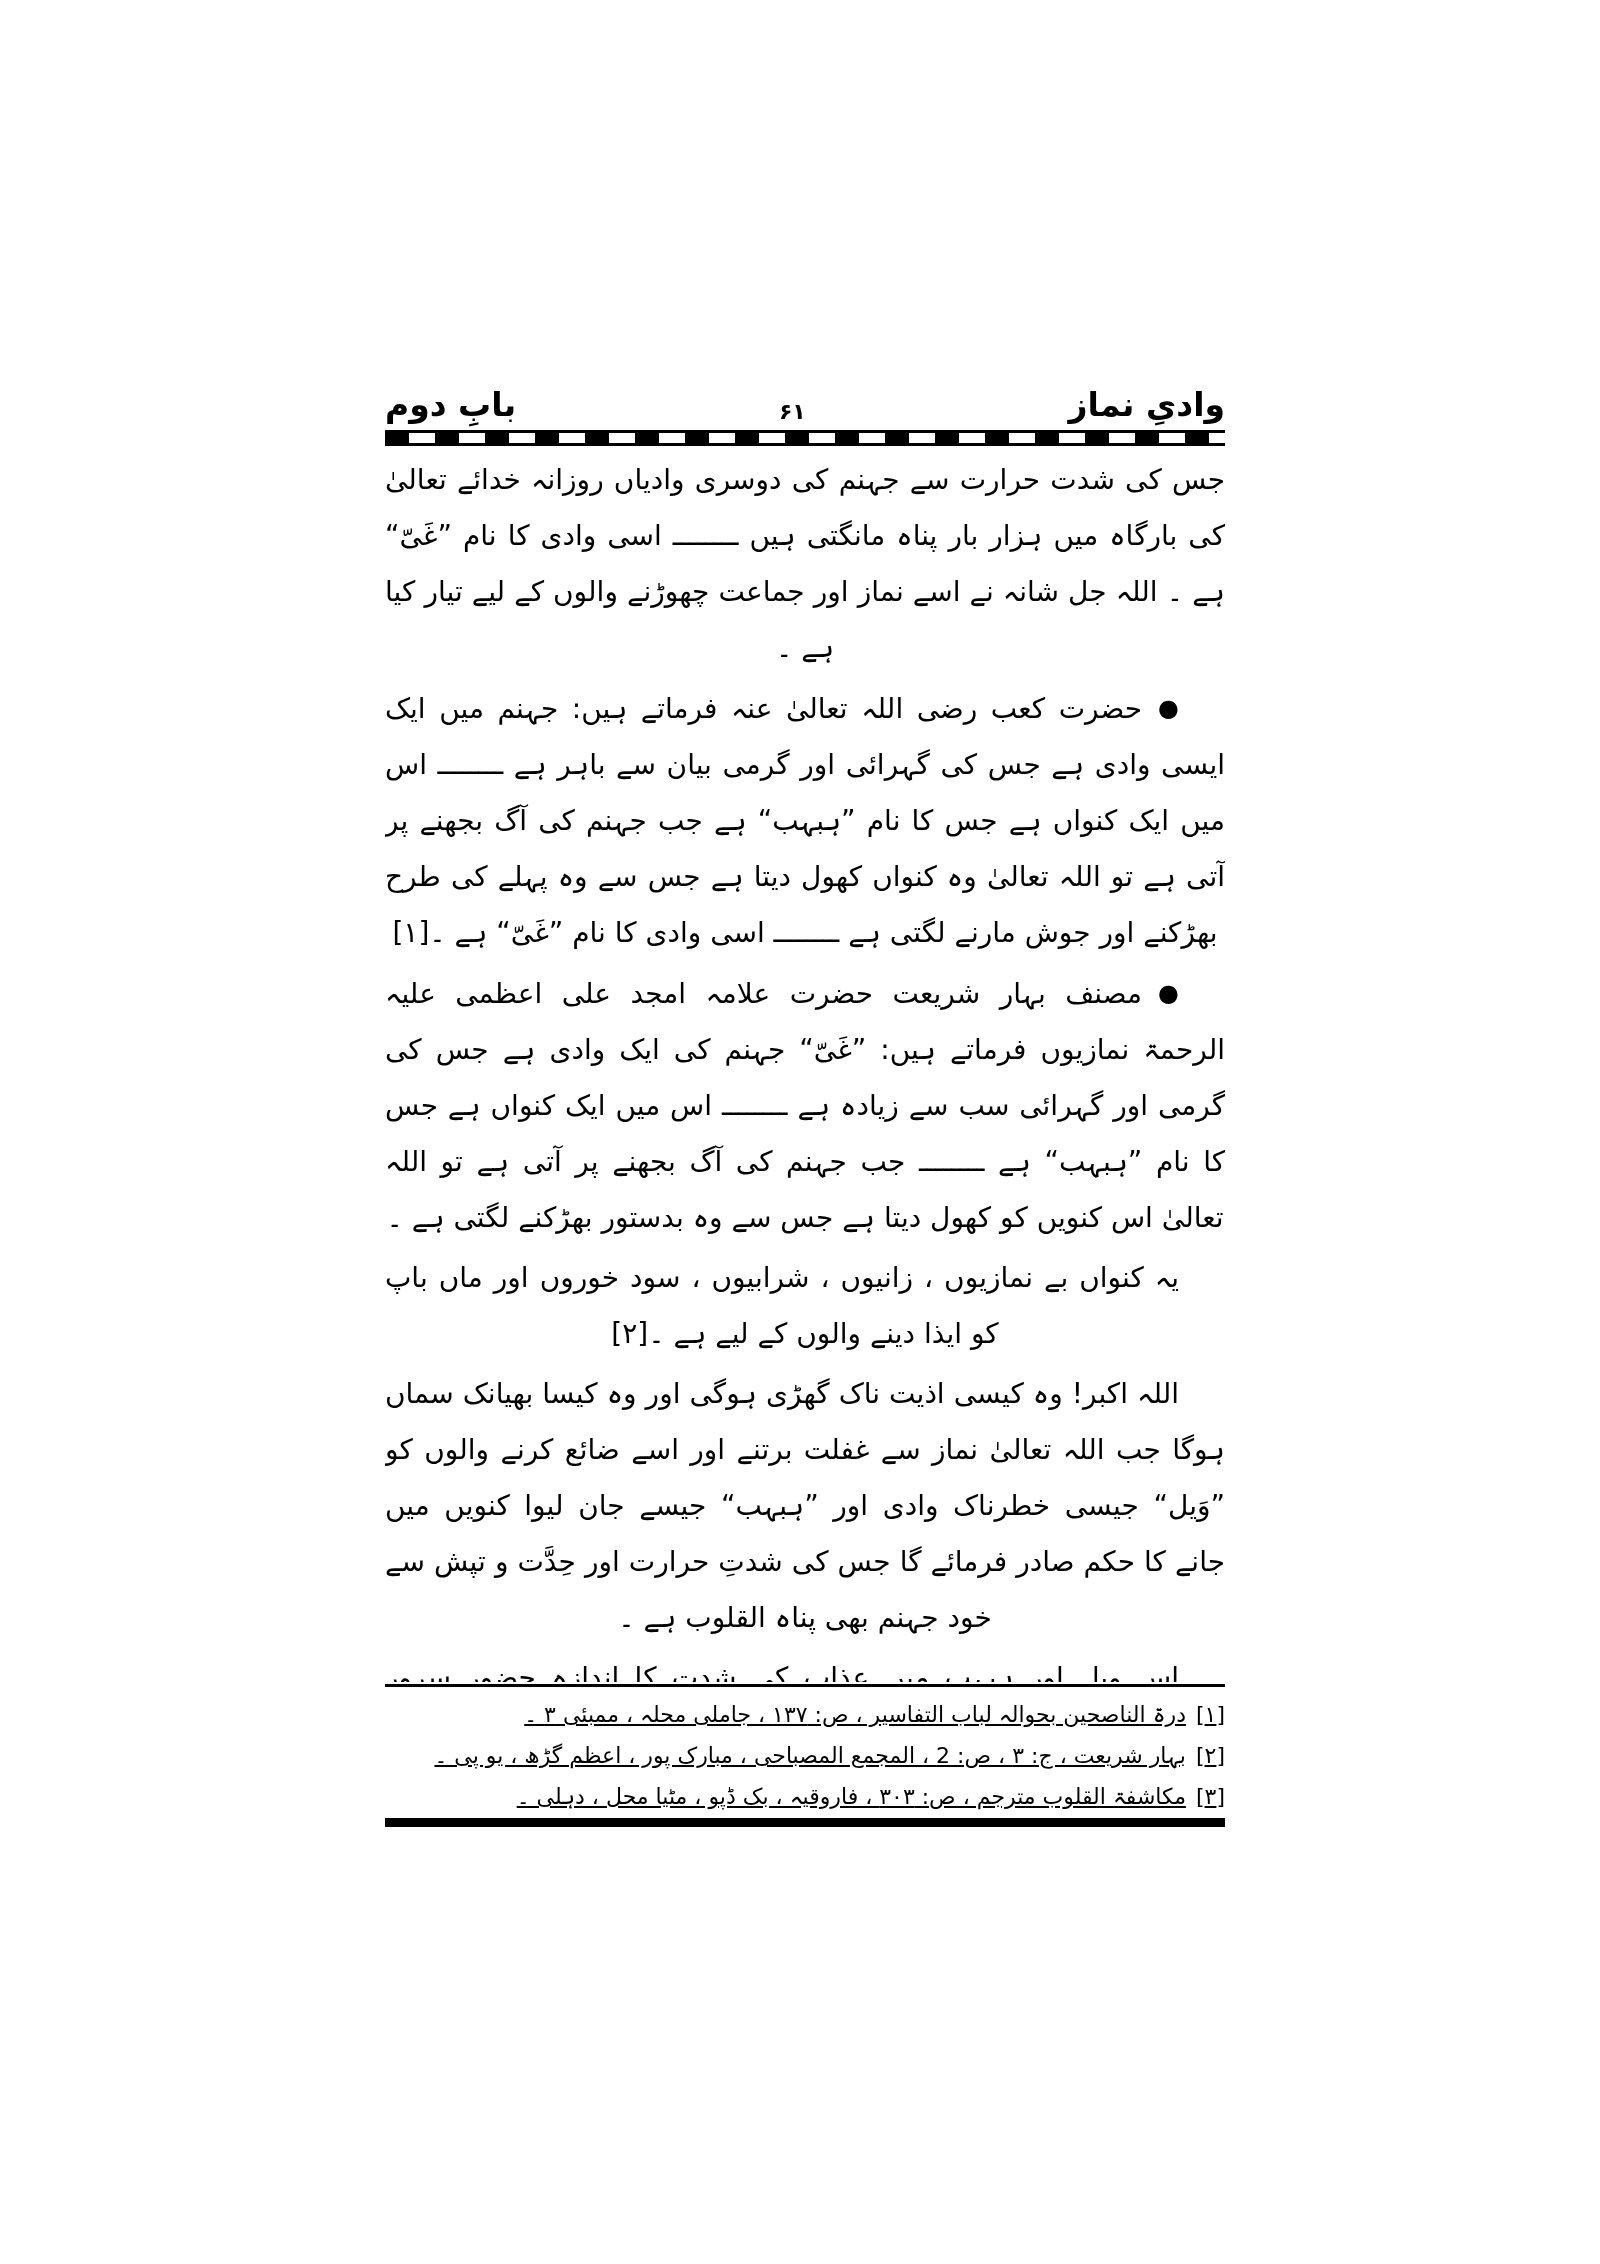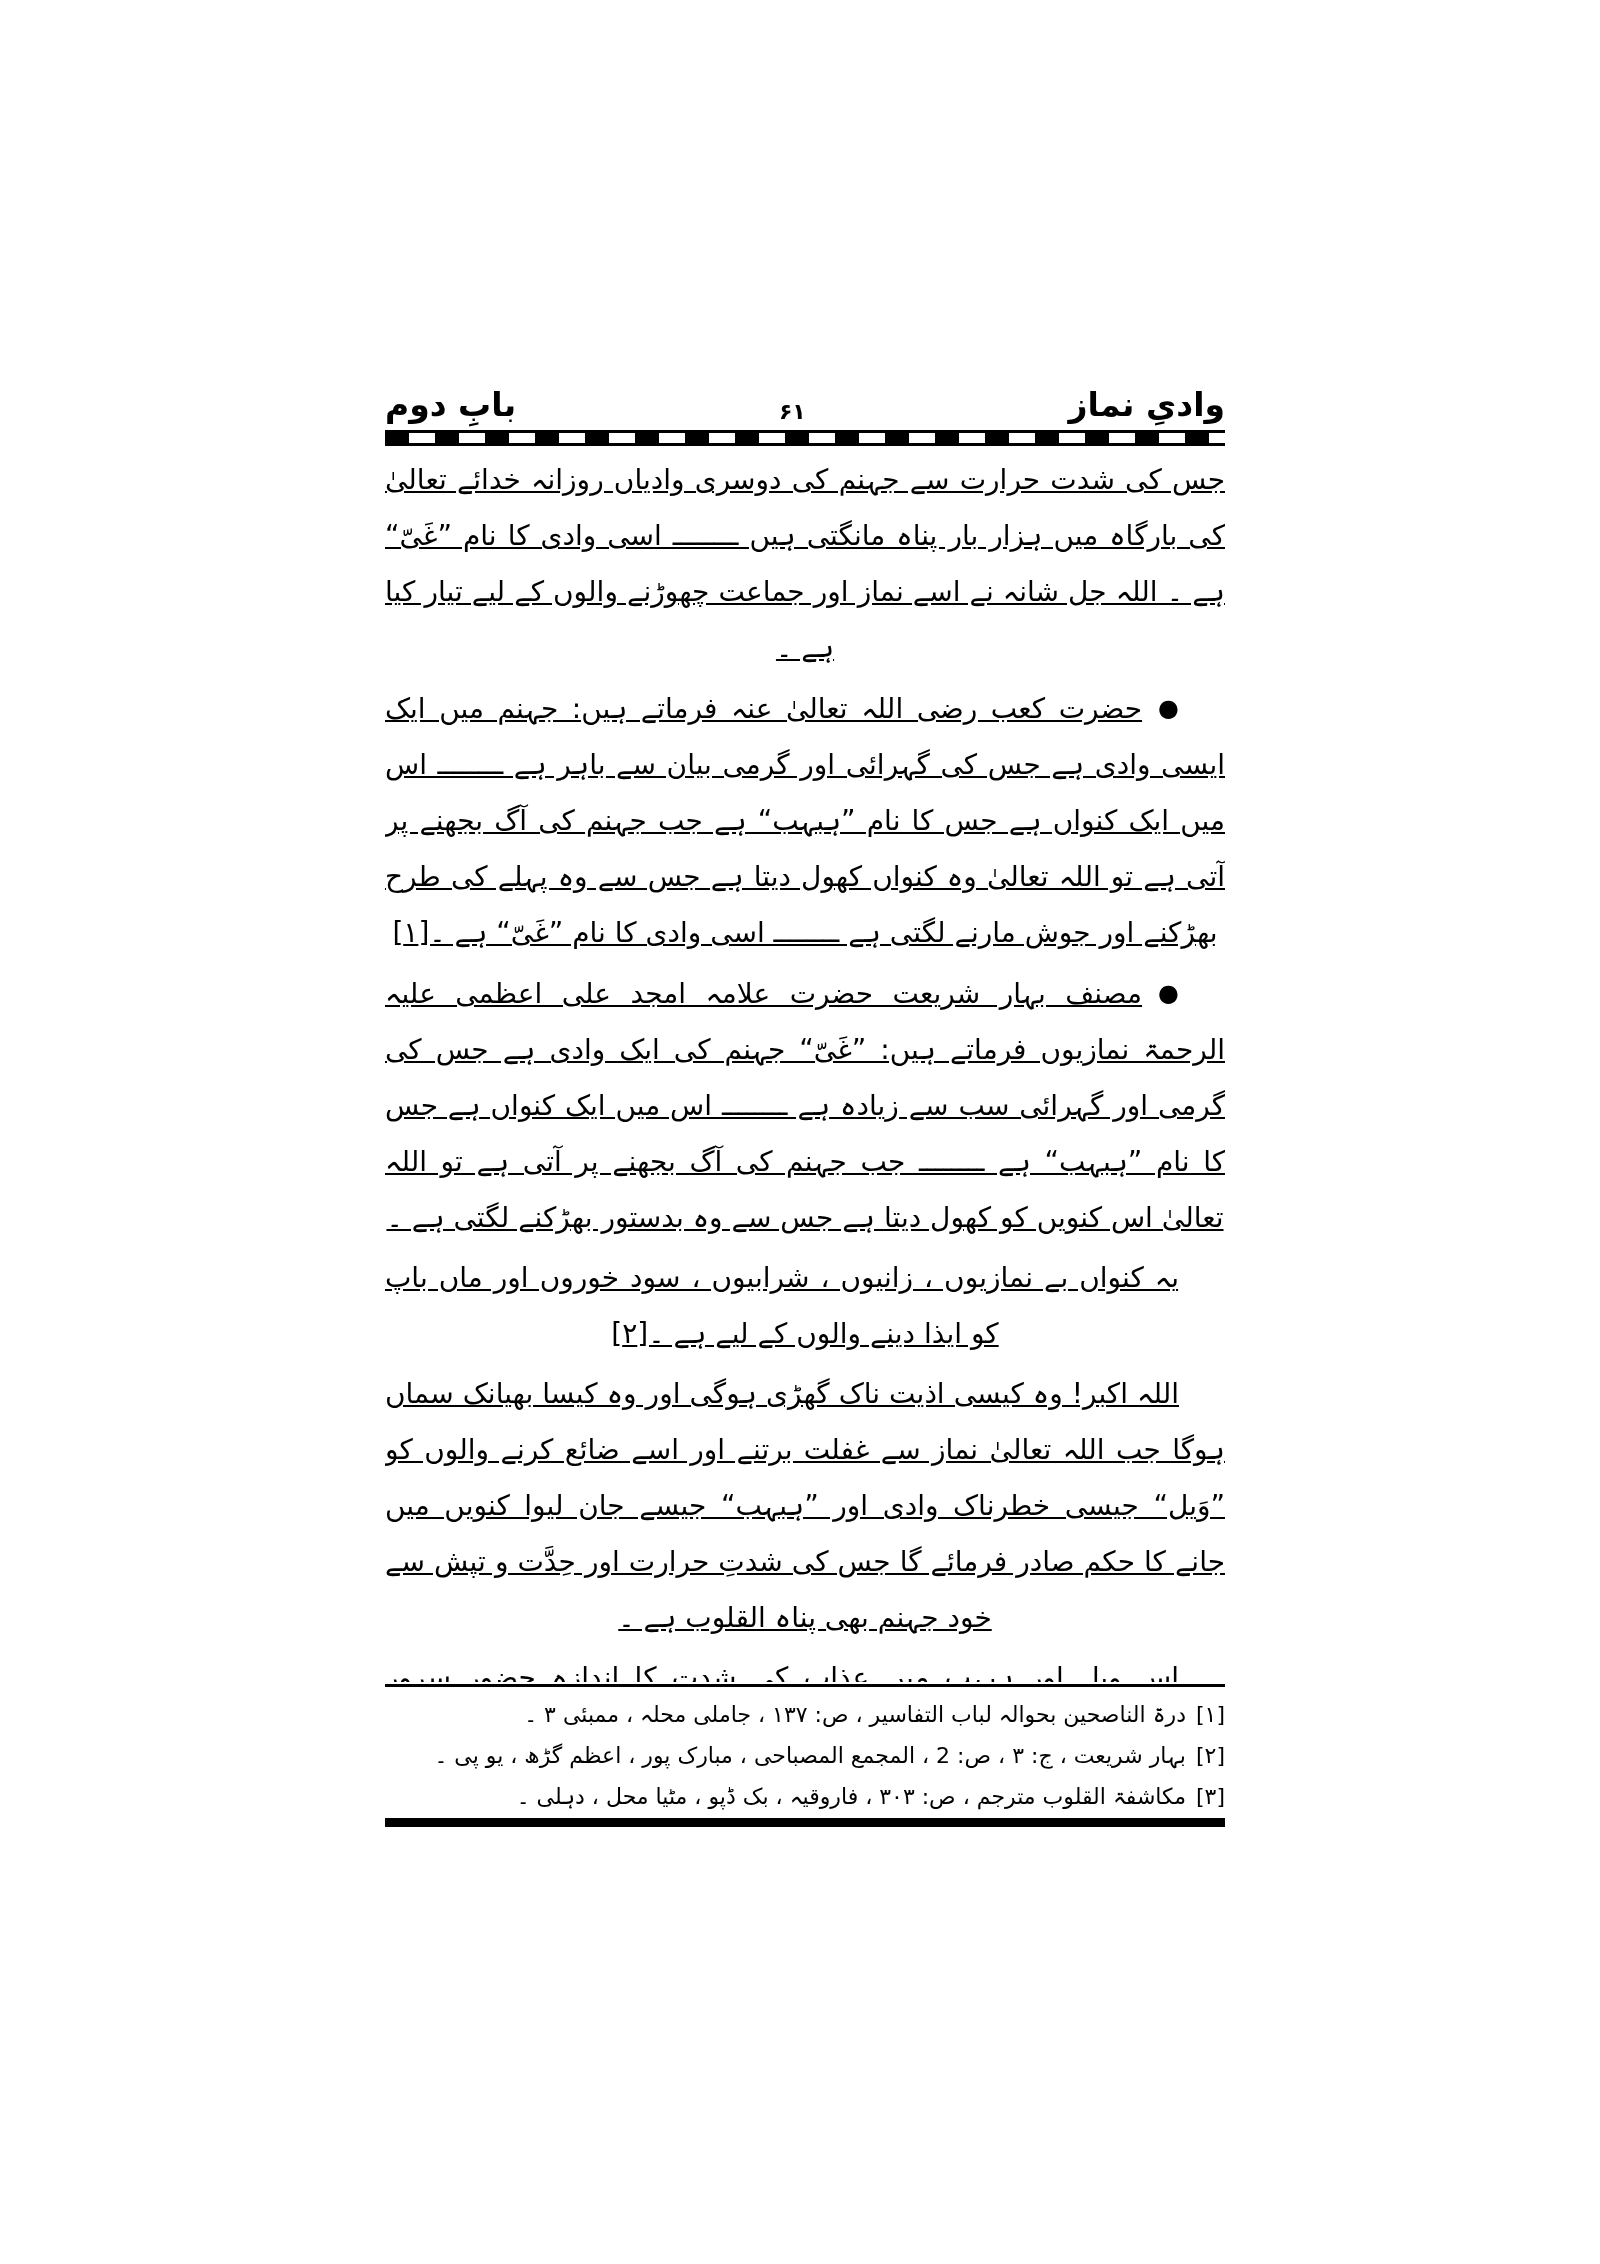--- a/index.html
+++ b/index.html
@@ -58,21 +58,20 @@
     direction: rtl;
     font-size: 28px;
     line-height: 56px;
     text-align: justify;
   }
   .para {
     text-align: justify;
     text-align-last: center;
     text-indent: 46px;
     margin: 0 0 4px 0;
-    text-decoration: underline;
   }
   .para.no-indent { text-indent: 0; }
   .bullet {
     display: inline-block;
     font-size: 24px;
     margin-left: 16px;
     text-indent: 0;
     vertical-align: 2px;
   }
   
@@ -88,20 +87,21 @@
     position: absolute;
     top: 1694px;
     left: 385px;
     width: 840px;
     height: 124px;
     overflow: hidden;
     direction: rtl;
     font-size: 22px;
     line-height: 41px;
     text-align: right;
+    text-decoration: underline;
   }
   .footnote {
     white-space: nowrap;
     overflow: hidden;
   }
   .fn-marker { margin-left: 10px; }
   .rule-thick {
     position: absolute;
     top: 1818px;
     left: 385px;

